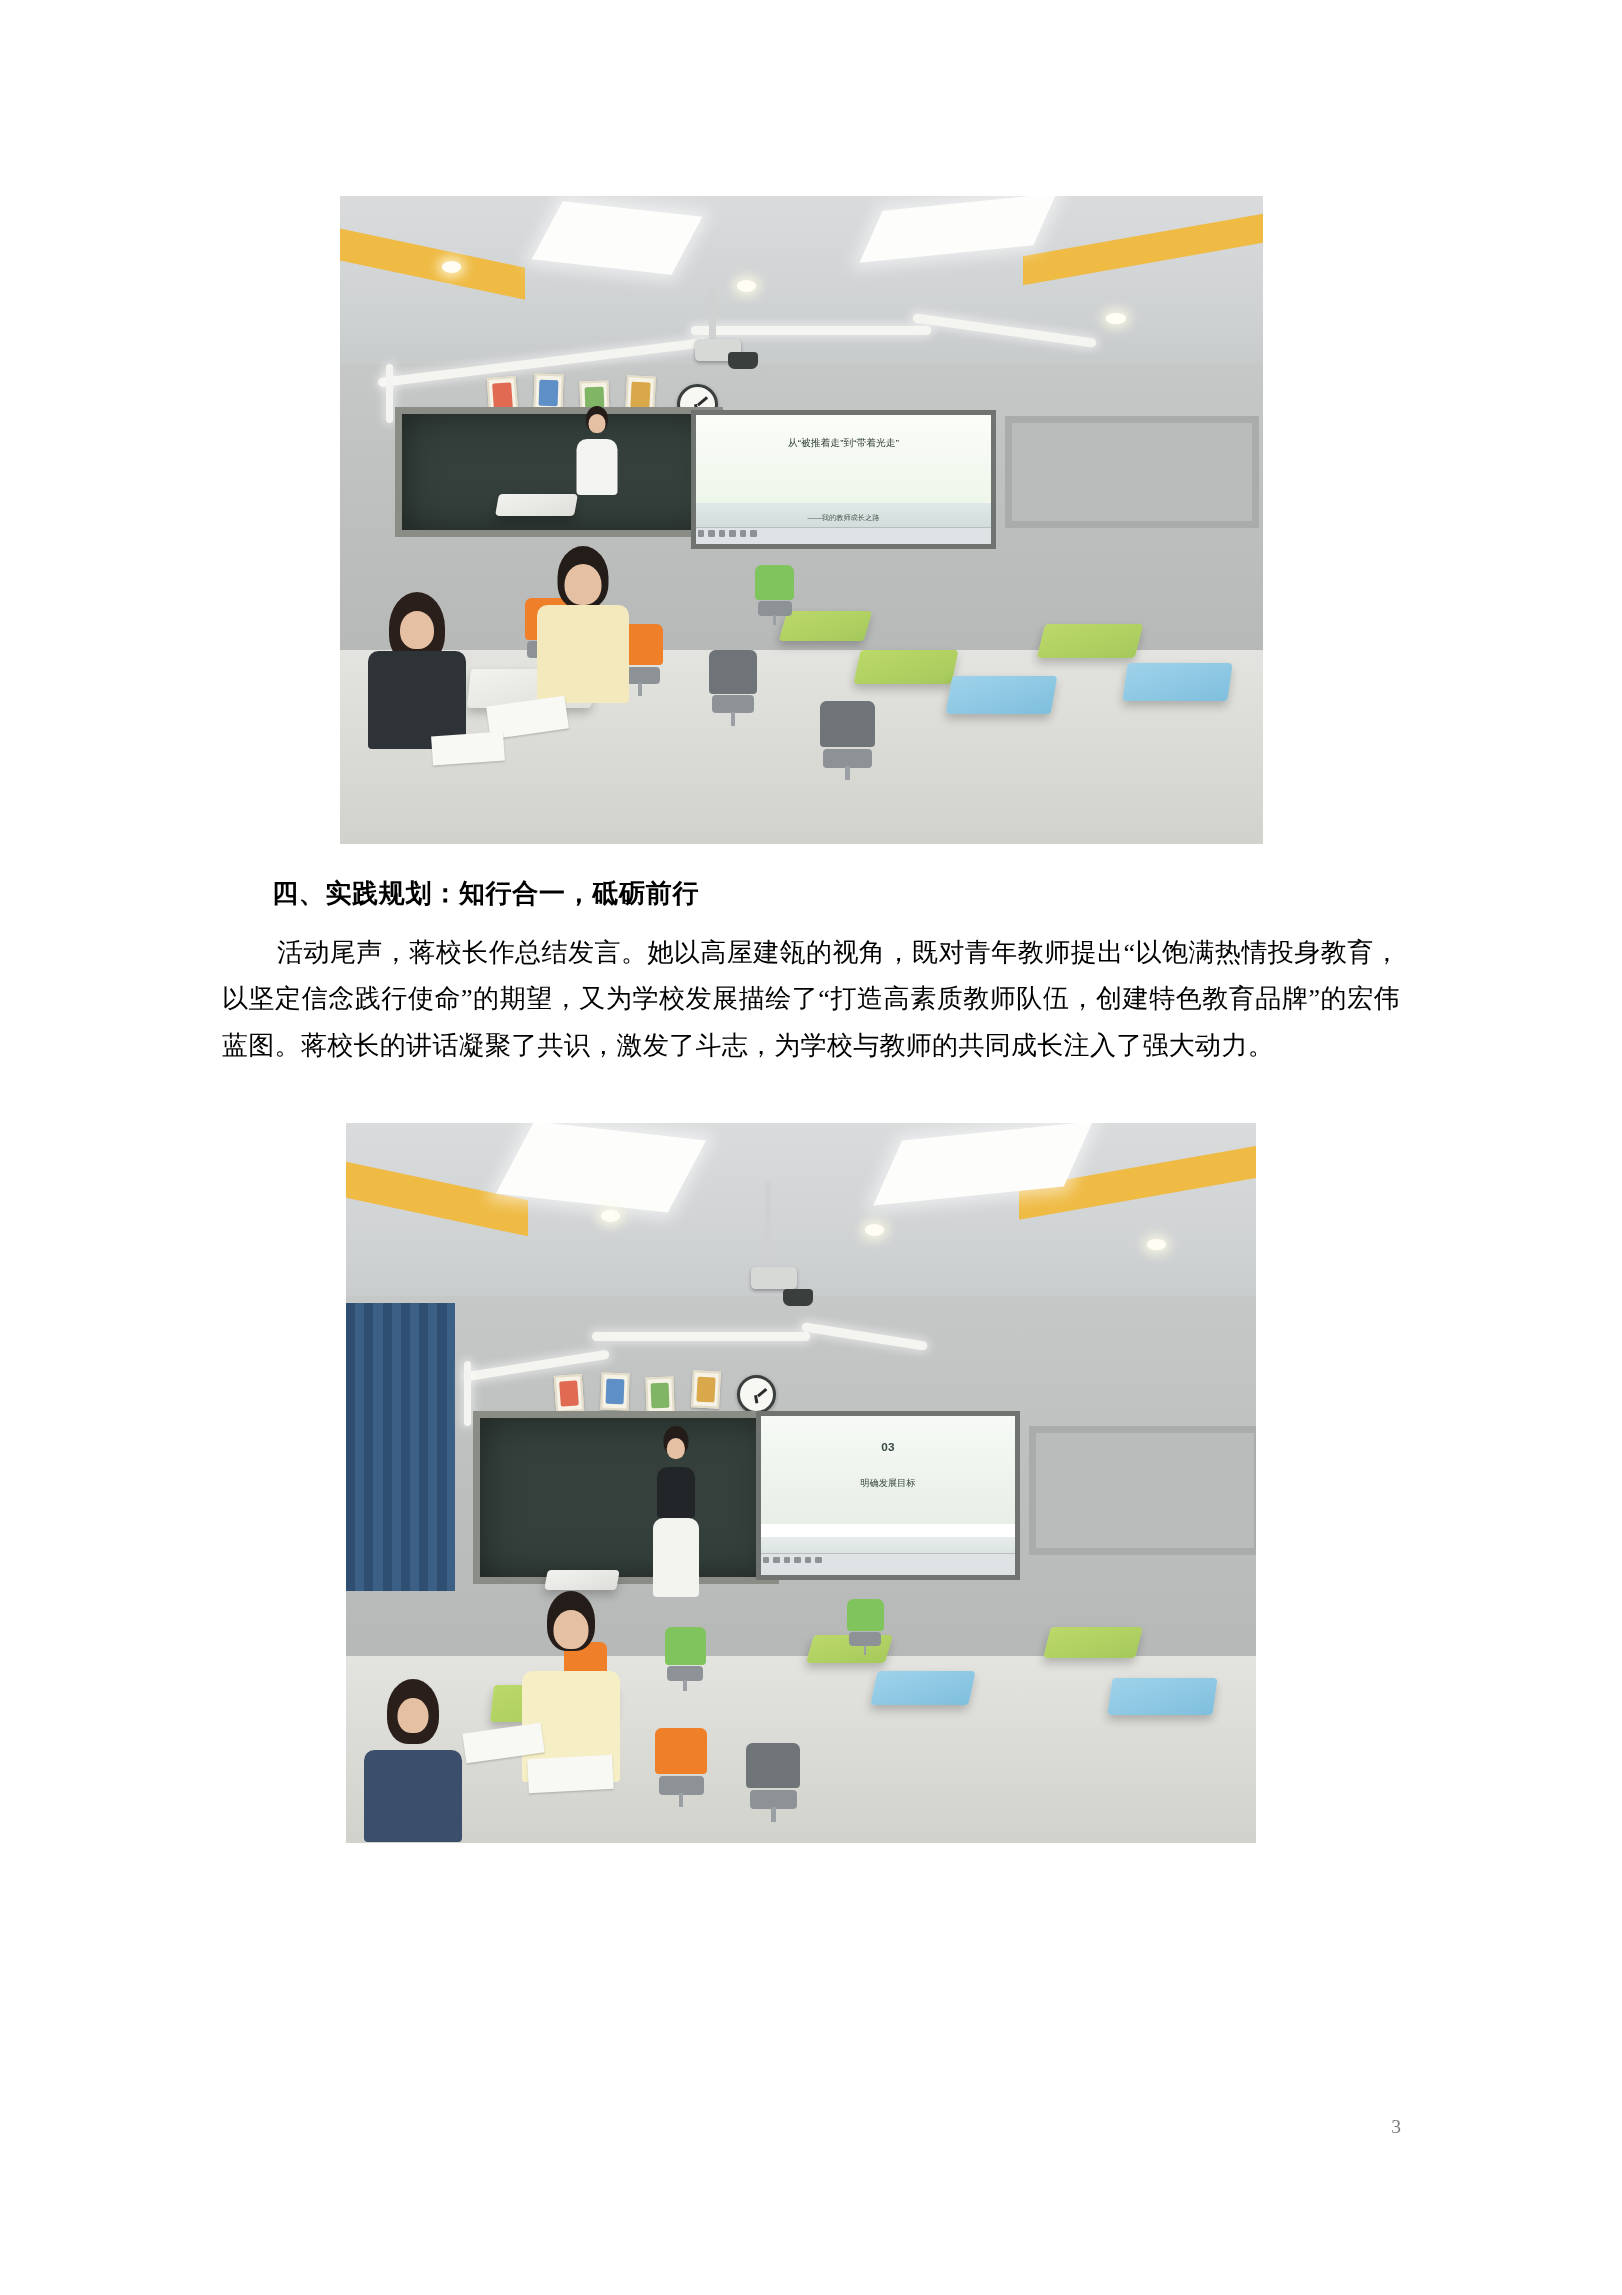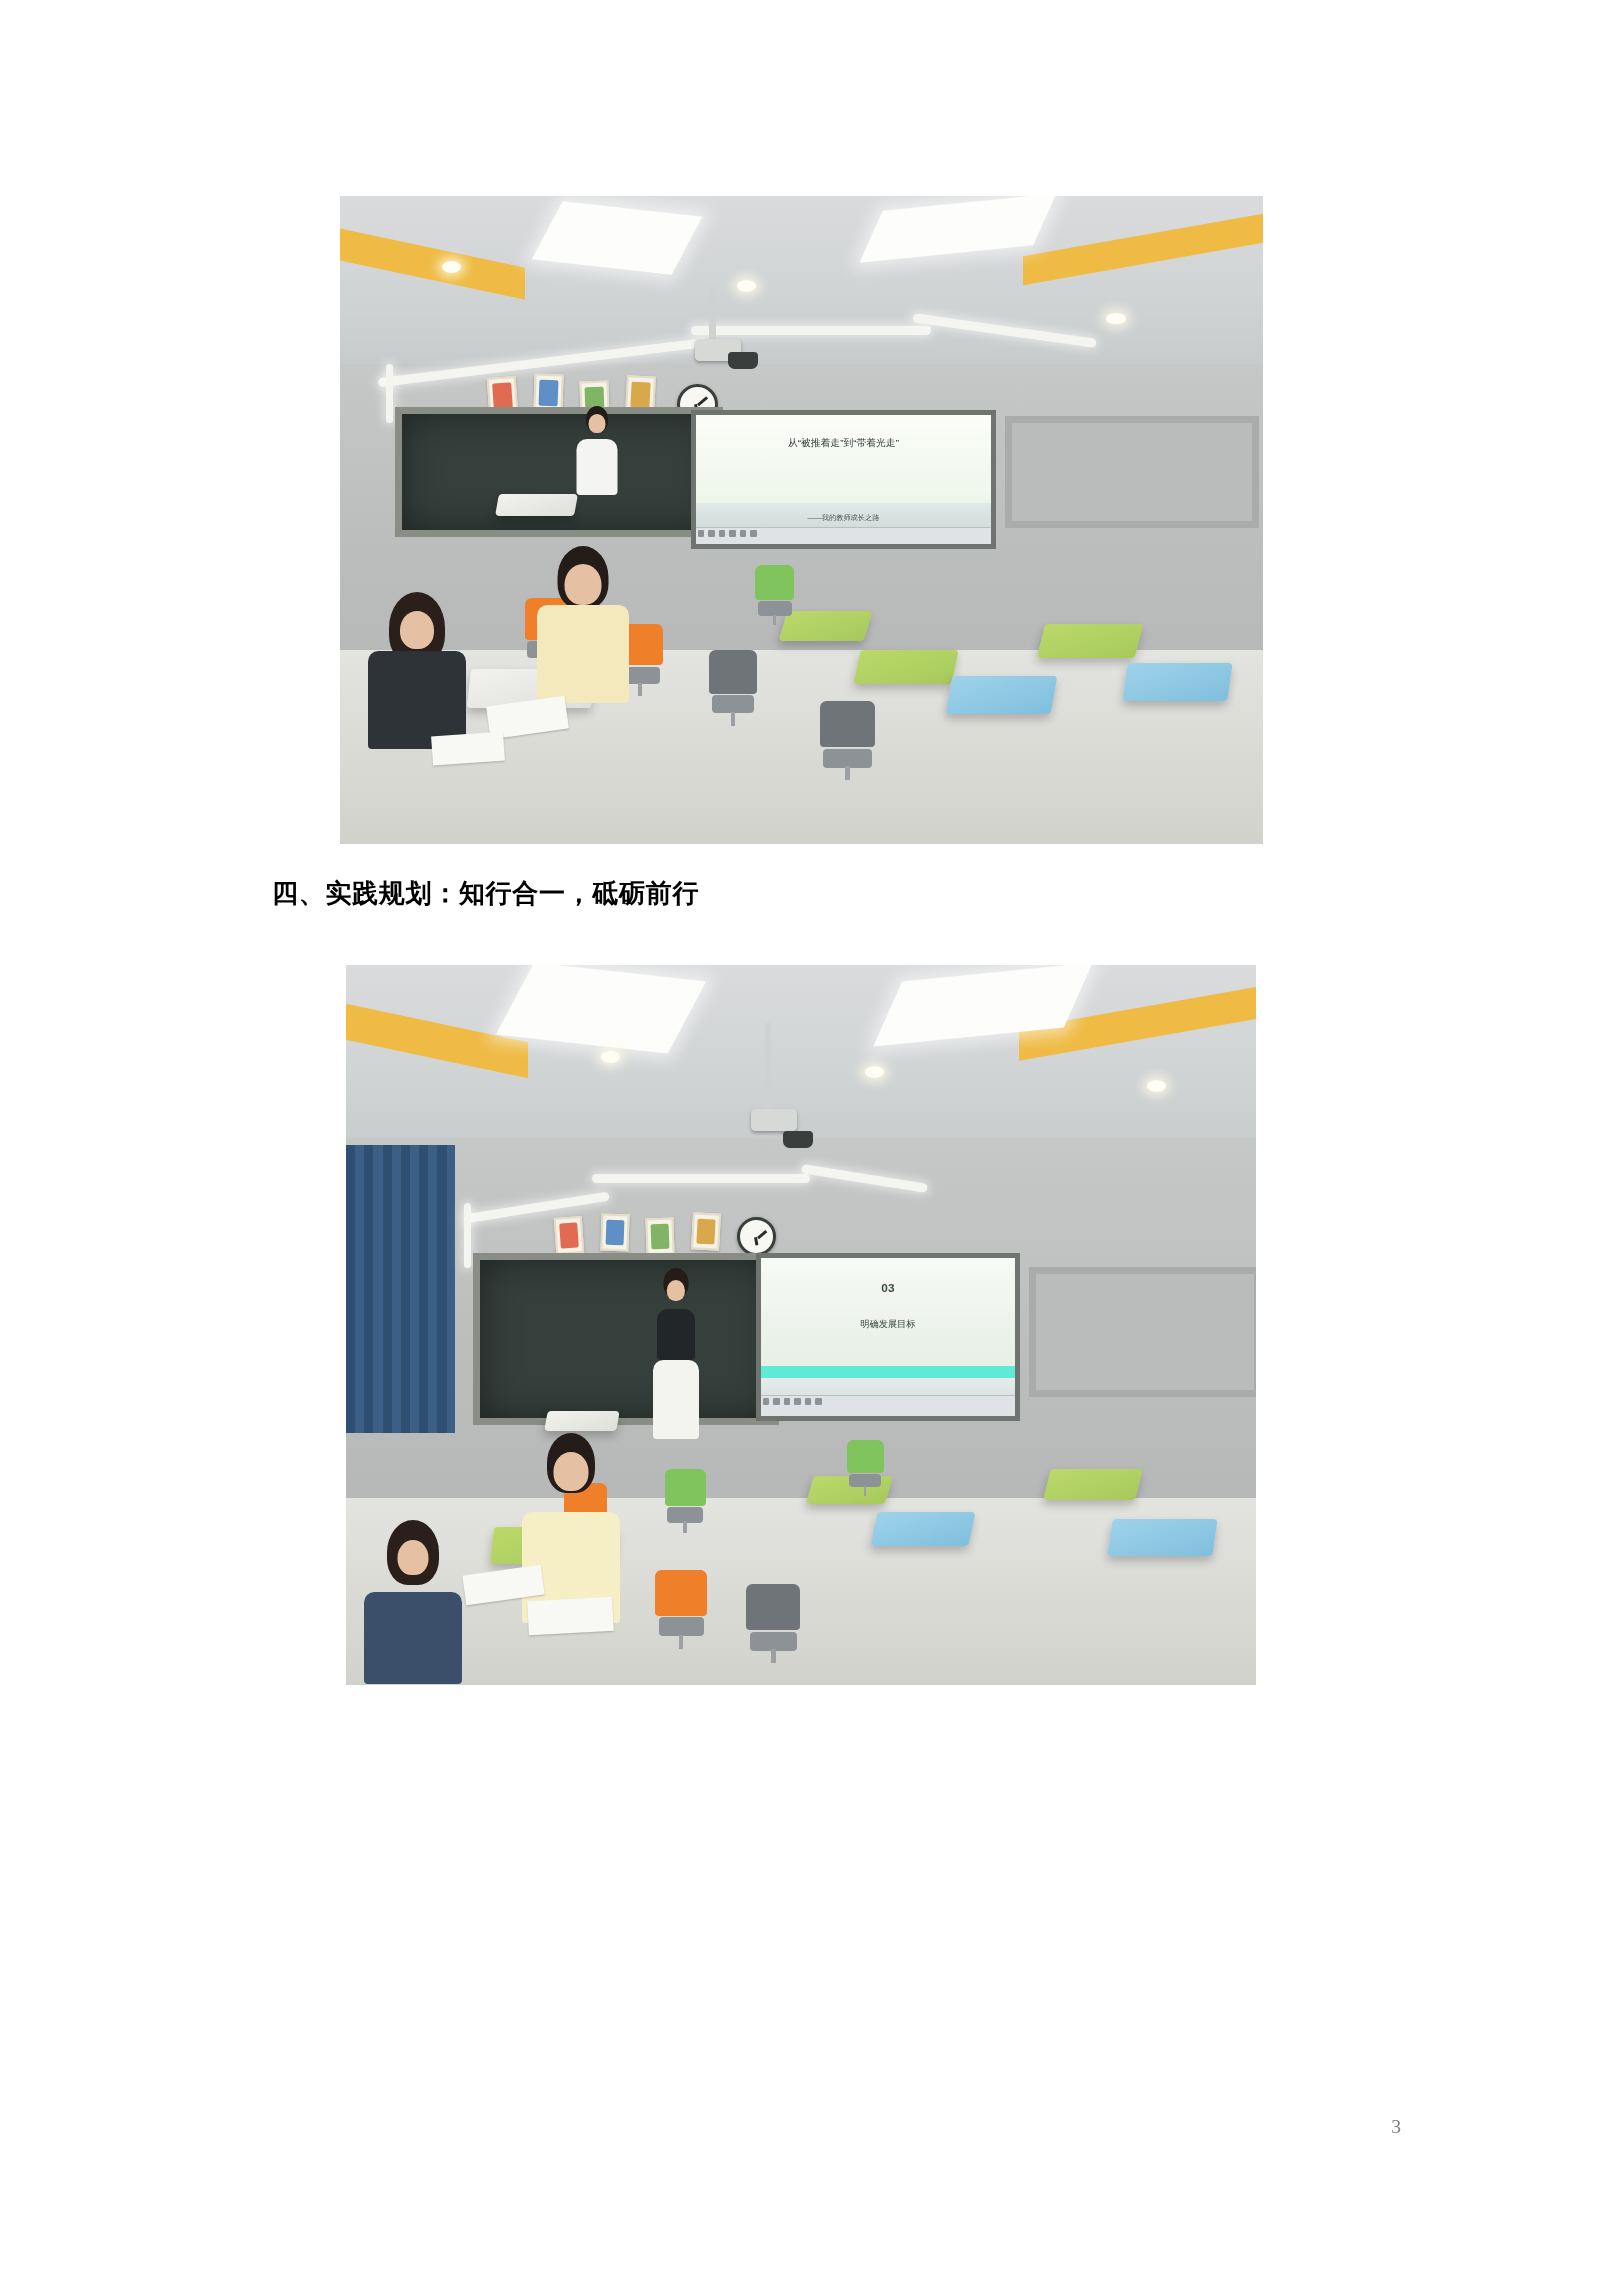--- a/index.html
+++ b/index.html
@@ -93,21 +93,21 @@
     box-shadow: 0 0 9.2px 2.6px rgba(255,255,255,.5);
   }
   .blackboard {
     position: absolute;
     background: #35403c;
     border: 7.9px solid #8a8d86;
     box-shadow: inset 0 0 39px rgba(0,0,0,.45);
   }
   .screen {
     position: absolute;
-    background: #5eead4;
+    background: #ffffff;
     border: 5.9px solid #6f7470;
     overflow: hidden;
   }
   .screen .slide-top {
     position: absolute; left: 0; right: 0; top: 0; height: 68%;
     background: linear-gradient(180deg,#fbfdf9 0%, #eef6ea 100%);
   }
   .screen .slide-bottom {
     position: absolute; left: 0; right: 0; bottom: 0; height: 32%;
     background: linear-gradient(180deg,#dfe9e7 0%, #c9d6d3 100%);
@@ -388,20 +388,21 @@
           <div class="head" style="width:34px; height:38px; top:13px;"></div>
           <div class="body" style="width:98px; height:98px; background:#2e3338;"></div>
         </div>
         <div class="paper" style="left:16%; top:78%; width:79px; height:33px; transform:rotate(-8deg);"></div>
         <div class="paper" style="left:10%; top:83%; width:72px; height:29px; transform:rotate(-4deg);"></div>
       </div>
     </div>
 
     <h2 class="heading">四、实践规划：知行合一，砥砺前行</h2>
 
+    <p class="body-text">活动尾声，蒋校长作总结发言。她以高屋建瓴的视角，既对青年教师提出“以饱满热情投身教育，以坚定信念践行使命”的期望，又为学校发展描绘了“打造高素质教师队伍，创建特色教育品牌”的宏伟蓝图。蒋校长的讲话凝聚了共识，激发了斗志，为学校与教师的共同成长注入了强大动力。</p>
 
     <div class="gap-before-fig2"></div>
 
     <div class="figure two">
       <div class="scene">
         <div class="ceiling"></div>
         <div class="ceiling-yellow-l"></div>
         <div class="ceiling-yellow-r"></div>
         <div class="skylight a" style="left:18%; top:1%; width:20%; height:10%;"></div>
         <div class="skylight b" style="left:60%; top:1%; width:20%; height:9%;"></div>

